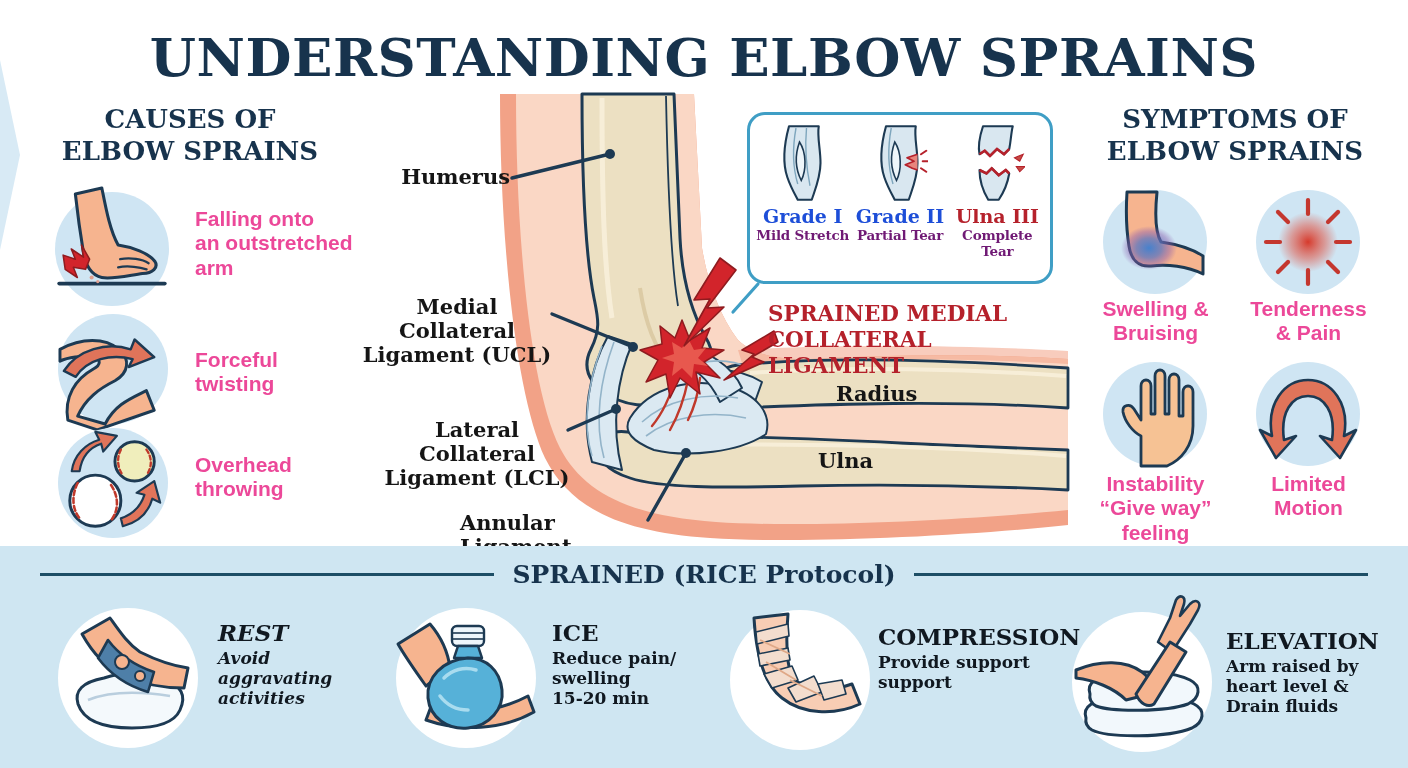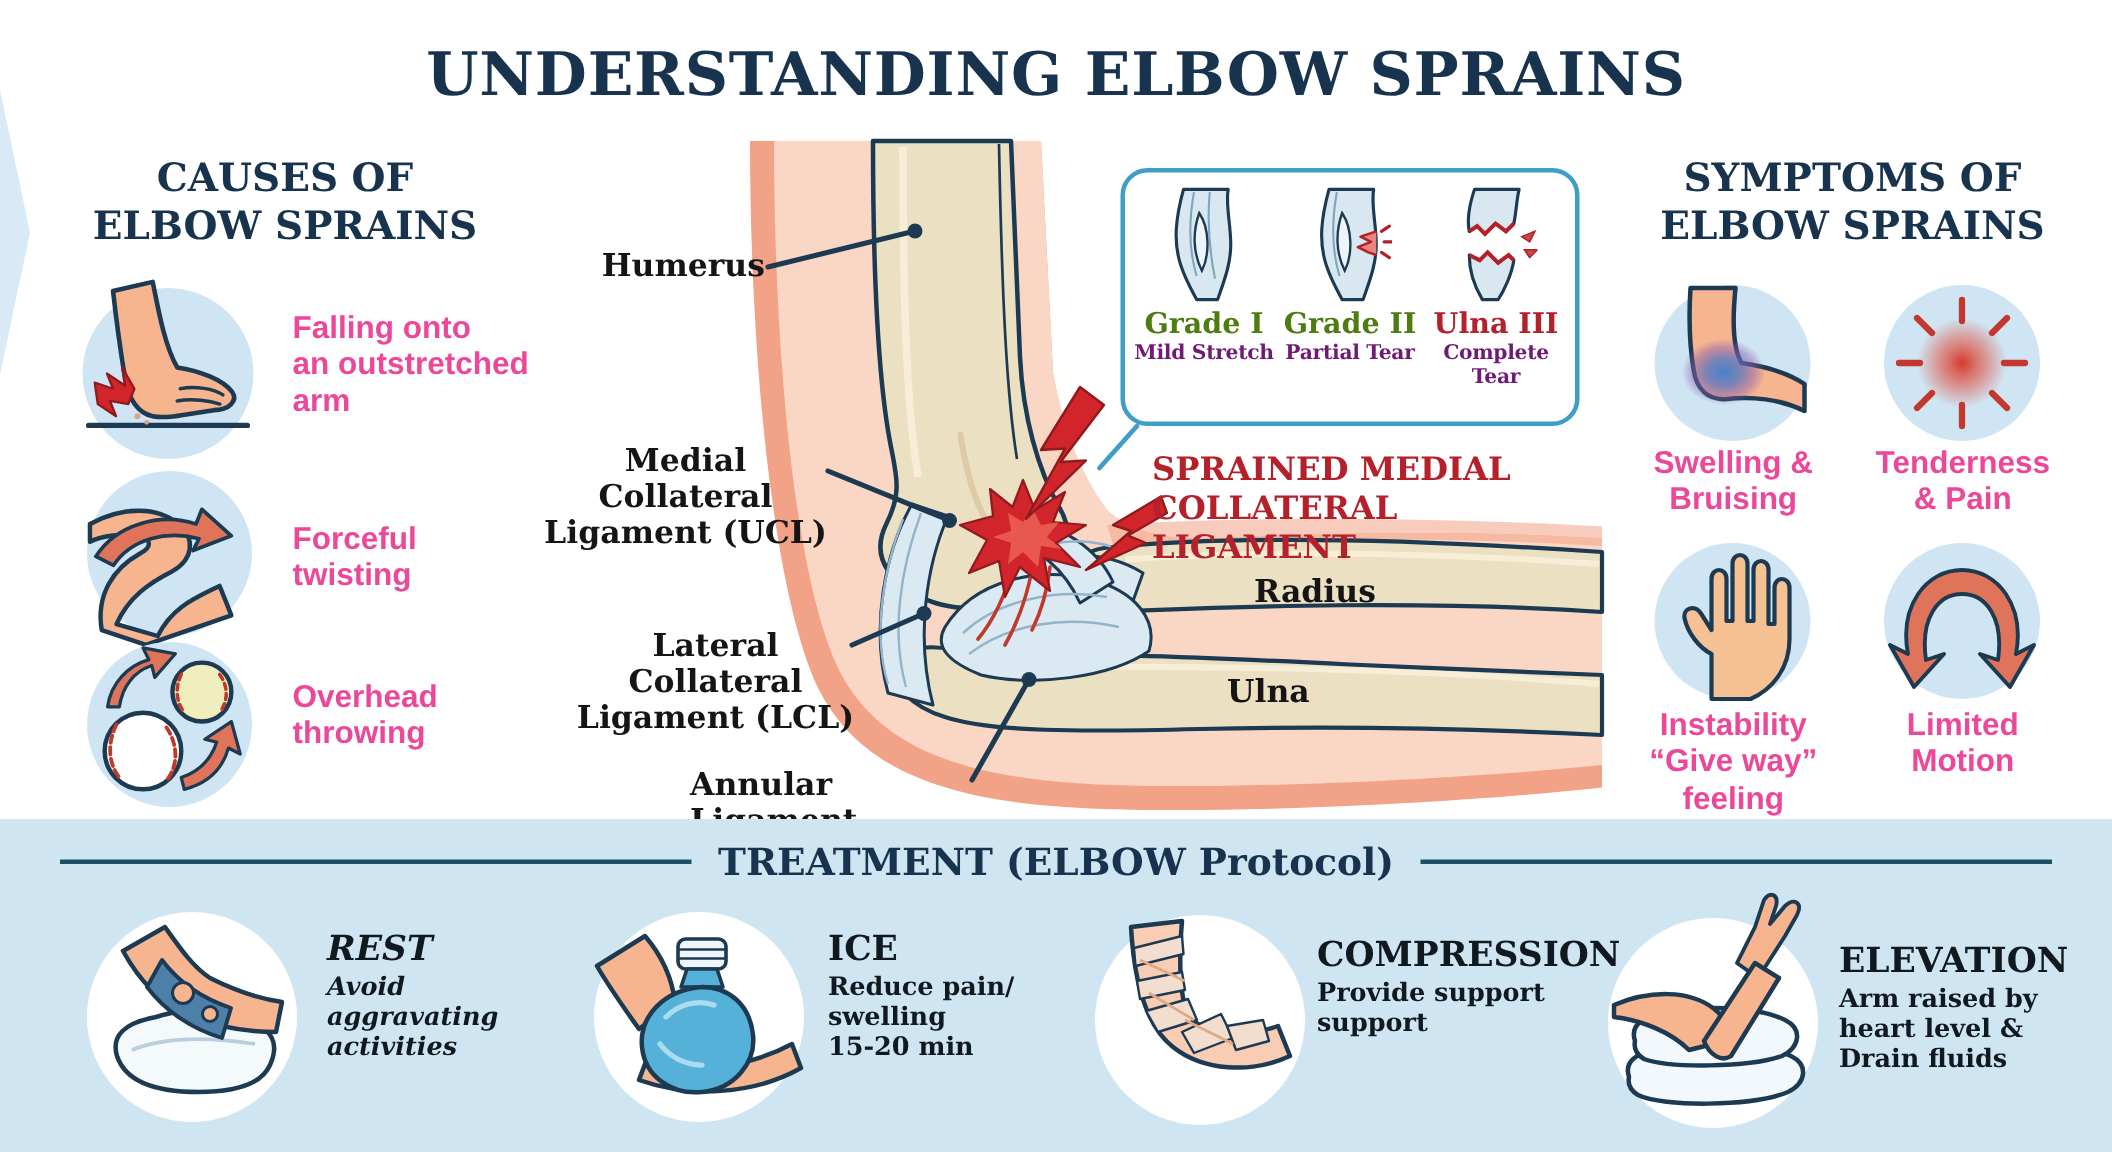--- a/index.html
+++ b/index.html
@@ -1,21 +1,21 @@
 <!DOCTYPE html>
 <html><head>
 <meta charset="utf-8">
 <style>
   html,body{margin:0;padding:0;background:#fff;}
   #page{position:relative;width:1408px;height:768px;background:#ffffff;overflow:hidden;
         font-family:"DejaVu Serif","Liberation Serif",serif;color:#17334d;}
   .pre{white-space:pre-line;}
   
   #title{position:absolute;top:26px;left:0;width:1408px;text-align:center;
-         font-size:40px;font-weight:800;letter-spacing:.5px;color:#17334d;}
+         font-size:53px;font-weight:800;letter-spacing:.5px;color:#17334d;}
   
   #corner{position:absolute;left:0;top:60px;width:20px;height:190px;background:#d8eaf5;
           -webkit-clip-path:polygon(0 0,100% 50%,0 100%);clip-path:polygon(0 0,100% 50%,0 100%);}
   
   .sec-head{position:absolute;text-align:center;font-size:26px;font-weight:800;
             line-height:1.22;color:#17334d;}
   
   .blue-circle{position:absolute;border-radius:50%;background:#cfe5f3;}
   .item-label{position:absolute;font-family:"Liberation Sans","DejaVu Sans",sans-serif;
               font-weight:700;font-size:21px;line-height:1.16;color:#ec4899;}
@@ -23,21 +23,21 @@
   .icon-svg{position:absolute;left:0;top:0;width:100%;height:100%;overflow:visible;}
   
   .ana-label{position:absolute;font-size:21px;font-weight:800;color:#151515;line-height:1.15;}
   #sprain-callout{position:absolute;left:768px;top:301px;width:280px;font-size:21.5px;
                   font-weight:800;color:#b5212b;line-height:1.2;}
   
   #grade-box{position:absolute;left:747px;top:112px;width:306px;height:172px;background:#fff;
              border:3px solid #3f9ec5;border-radius:18px;display:flex;justify-content:space-around;
              align-items:flex-start;padding:8px 4px 0 4px;box-sizing:border-box;z-index:5;}
   .grade-col{width:96px;text-align:center;}
-  .grade-name{font-size:19px;font-weight:800;color:#4d7c0f;margin-top:2px;}
+  .grade-name{font-size:19px;font-weight:800;color:#1d4ed8;margin-top:2px;}
   .grade-name.red{color:#b5212b;}
   .grade-sub{font-size:13.5px;font-weight:800;color:#701a75;letter-spacing:-.2px;}
   
   #band{position:absolute;left:0;top:546px;width:1408px;height:222px;background:#cfe6f2;}
   #band-head{position:absolute;left:40px;top:560px;width:1328px;display:flex;align-items:center;}
   #band-head .rule{flex:1;height:3px;background:#1d4e66;}
   #band-title{margin:0 18px;font-size:25px;font-weight:800;color:#17334d;}
   .treat-circle{position:absolute;width:140px;height:140px;border-radius:50%;background:#ffffff;}
   .treat-text{position:absolute;color:#101820;}
   .treat-name{font-size:23px;font-weight:800;line-height:1.1;}
@@ -253,21 +253,21 @@
     <svg class="icon-svg" viewBox="0 0 104 104">
       <path d="M16,74 C10,42 28,18 52,18 C76,18 94,42 88,74 L100,68 L84,96 L64,74 L76,78 C80,50 68,34 52,34 C36,34 24,50 28,78 L40,74 L20,96 L4,68 Z" fill="#e0745a" stroke="#1d3a53" stroke-width="2.6" stroke-linejoin="round"></path>
     </svg>
   </div>
   <div class="item-label sym-label pre" style="left:1231px;top:472px;width:155px;">Limited
 Motion</div>
 
   <div id="band"></div>
   <div id="band-head">
     <div class="rule"></div>
-    <div id="band-title">TREATMENT (ELBOW Protocol)</div>
+    <div id="band-title">SPRAINED (RICE Protocol)</div>
     <div class="rule"></div>
   </div>
 
   <div class="treat-circle" style="left:58px;top:608px;">
     <svg class="icon-svg" viewBox="0 0 140 140">
       <path d="M20,96 Q14,76 46,70 Q76,60 106,72 Q132,80 122,102 Q114,120 74,120 Q28,120 20,96 Z" fill="#f4f9fc" stroke="#1d3a53" stroke-width="3" stroke-linejoin="round"></path>
       <path d="M30,92 Q60,80 112,88" fill="none" stroke="#b9cede" stroke-width="2.5"></path>
       <path d="M24,26 L52,10 C62,24 70,36 82,44 C98,52 116,58 130,60 L126,80 C106,80 84,76 66,68 C48,60 34,44 24,26 Z" fill="#f6b48f" stroke="#1d3a53" stroke-width="3" stroke-linejoin="round"></path>
       <path d="M50,32 C62,48 78,58 96,64 L90,84 C70,78 52,66 40,50 Z" fill="#4e7fa8" stroke="#1d3a53" stroke-width="2.6" stroke-linejoin="round"></path>
       <circle cx="64" cy="54" r="7" fill="#f6b48f" stroke="#1d3a53" stroke-width="2"></circle>

